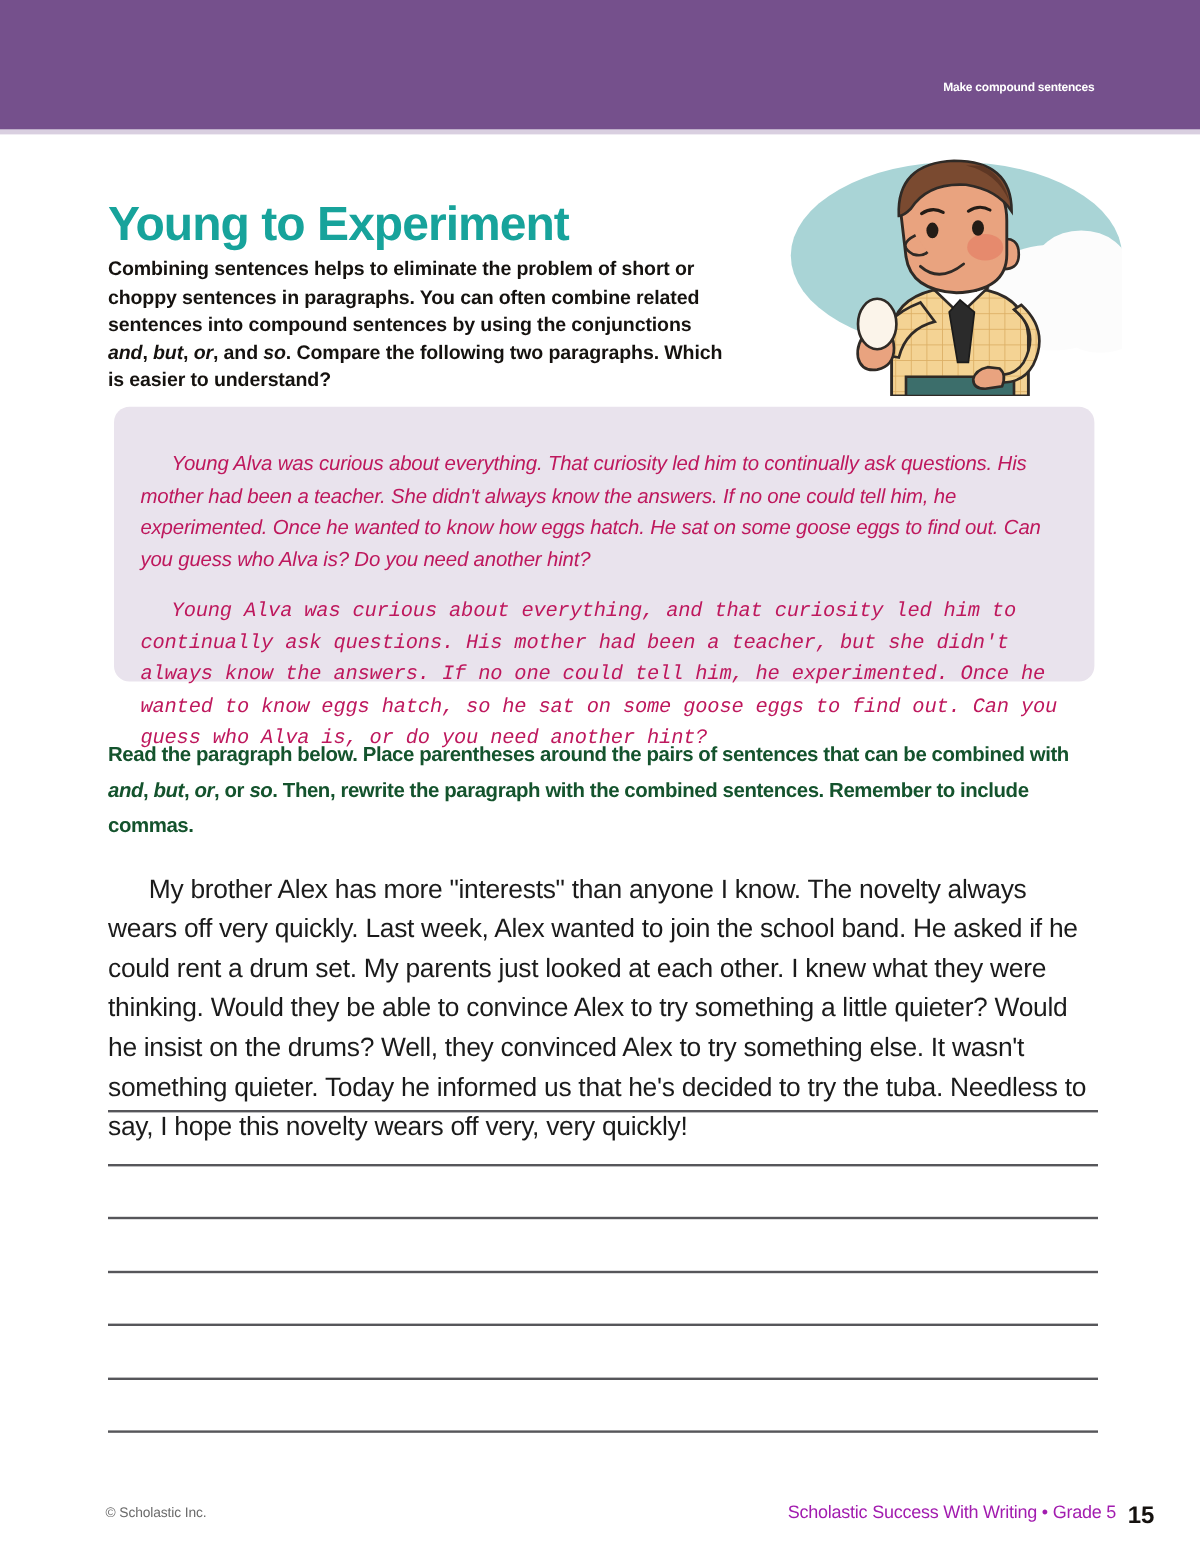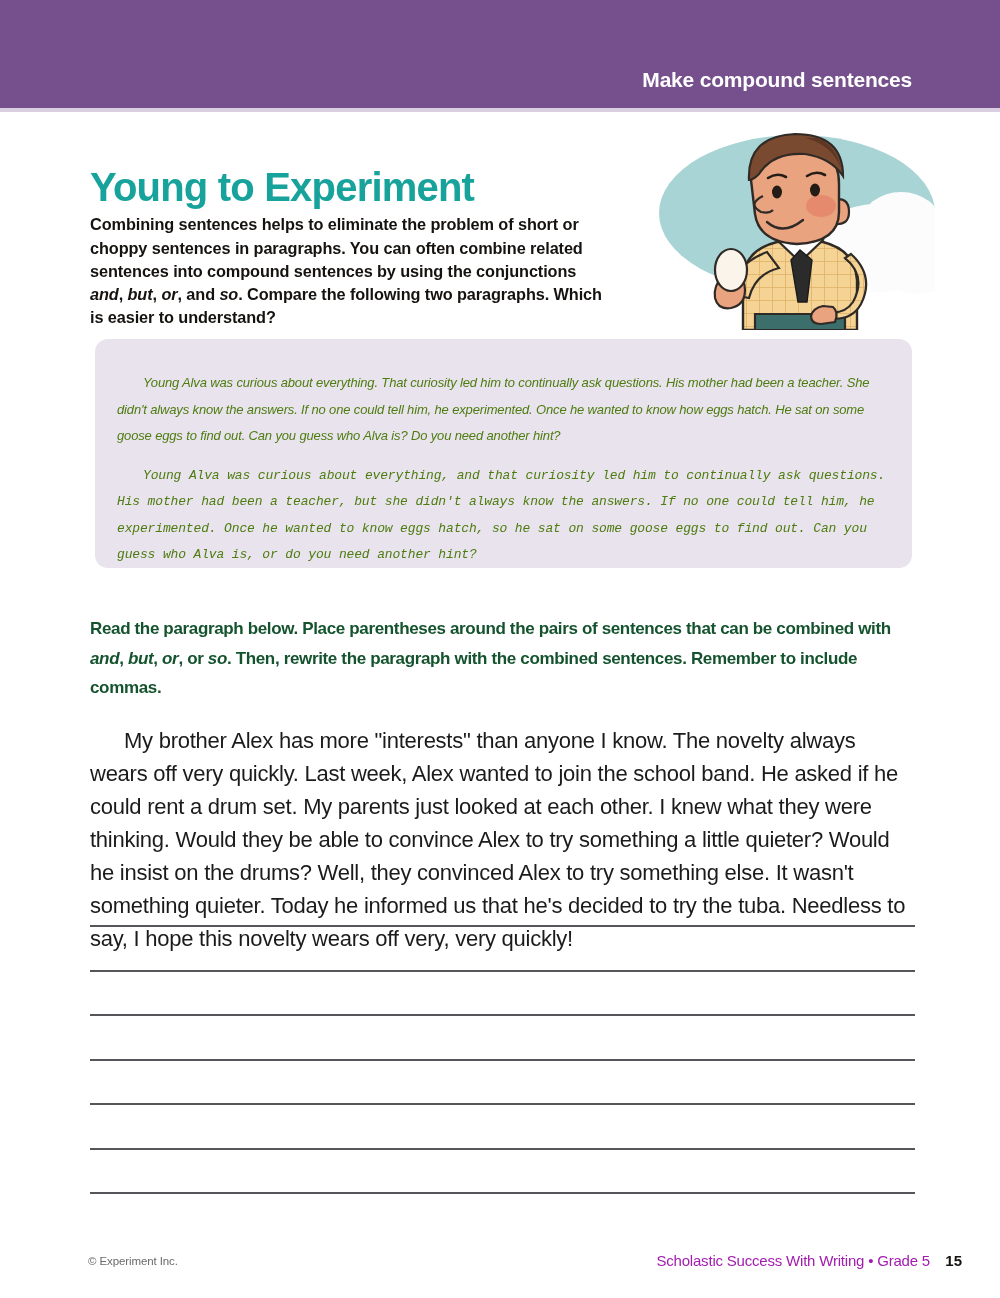--- a/index.html
+++ b/index.html
@@ -28,21 +28,21 @@
     top: 108px; left: 0;
     width: 1000px;
     height: 4px;
     background: #d9cfe0;
   }
   .header-title {
     position: absolute;
     right: 88px;
     top: 68px;
     color: #ffffff;
-    font-size: 21px;
+    font-size: 10px;
     font-weight: bold;
     letter-spacing: -0.2px;
     white-space: nowrap;
   }
 
   
   .page-title {
     position: absolute;
     left: 90px;
     top: 140px;
@@ -82,24 +82,24 @@
     left: 95px;
     top: 339px;
     width: 817px;
     height: 229px;
     background: #e9e3ed;
     border-radius: 13px;
     box-sizing: border-box;
     padding: 18px 22px 0 22px;
   }
   .example-par {
-    font-size: 13px;
+    font-size: 17px;
     font-style: italic;
     line-height: 26.5px;
-    color: #4d7c0f;
+    color: #be185d;
     text-indent: 26px;
     letter-spacing: -0.15px;
   }
   .example-par + .example-par { margin-top: 12px; font-family: Liberation Mono, monospace; }
 
   
   .directions {
     position: absolute;
     left: 90px;
     top: 597px;
@@ -154,21 +154,21 @@
     top: 1252px;
     font-size: 15px;
     color: #a21caf;
     letter-spacing: -0.2px;
     white-space: nowrap;
   }
   .footer-page {
     position: absolute;
     right: 38px;
     top: 1252px;
-    font-size: 15px;
+    font-size: 20px;
     font-weight: bold;
     color: #15120f;
   }
 </style>
 </head>
 <body>
 
 <div class="header-band"></div>
 <div class="header-underline"></div>
 <div class="header-title">Make compound sentences</div>
@@ -259,15 +259,15 @@
 <div class="lines">
   <div class="write-line"></div>
   <div class="write-line"></div>
   <div class="write-line"></div>
   <div class="write-line"></div>
   <div class="write-line"></div>
   <div class="write-line"></div>
   <div class="write-line"></div>
 </div>
 
-<div class="footer-copyright">© Experiment Inc.</div>
+<div class="footer-copyright">© Scholastic Inc.</div>
 <div class="footer-source">Scholastic Success With Writing • Grade 5</div>
 <div class="footer-page">15</div>
 
 </body></html>

